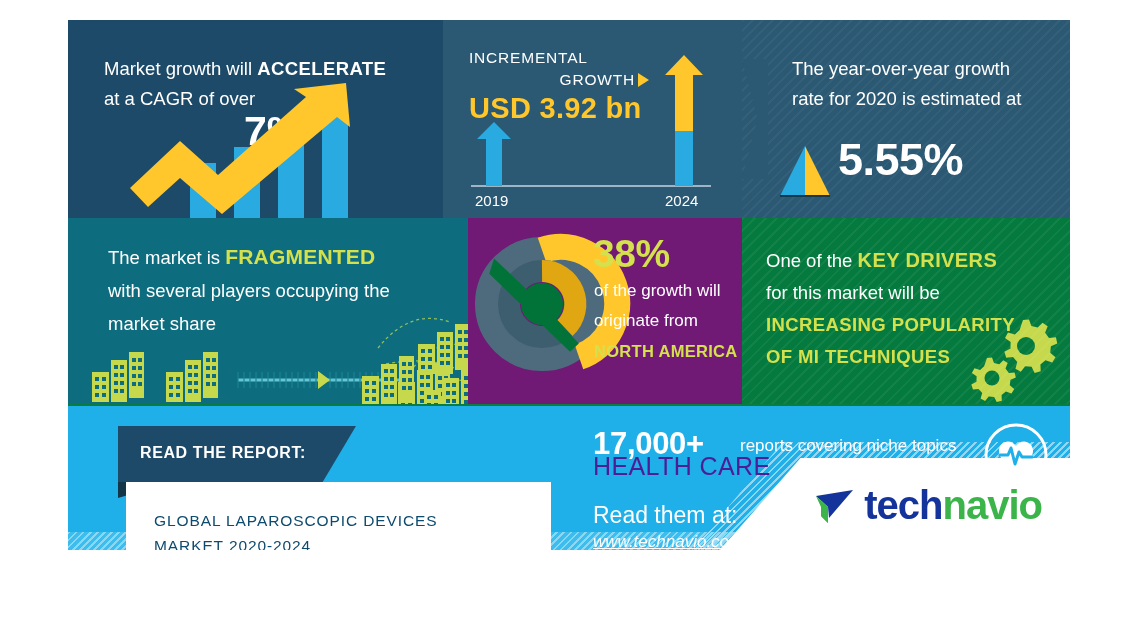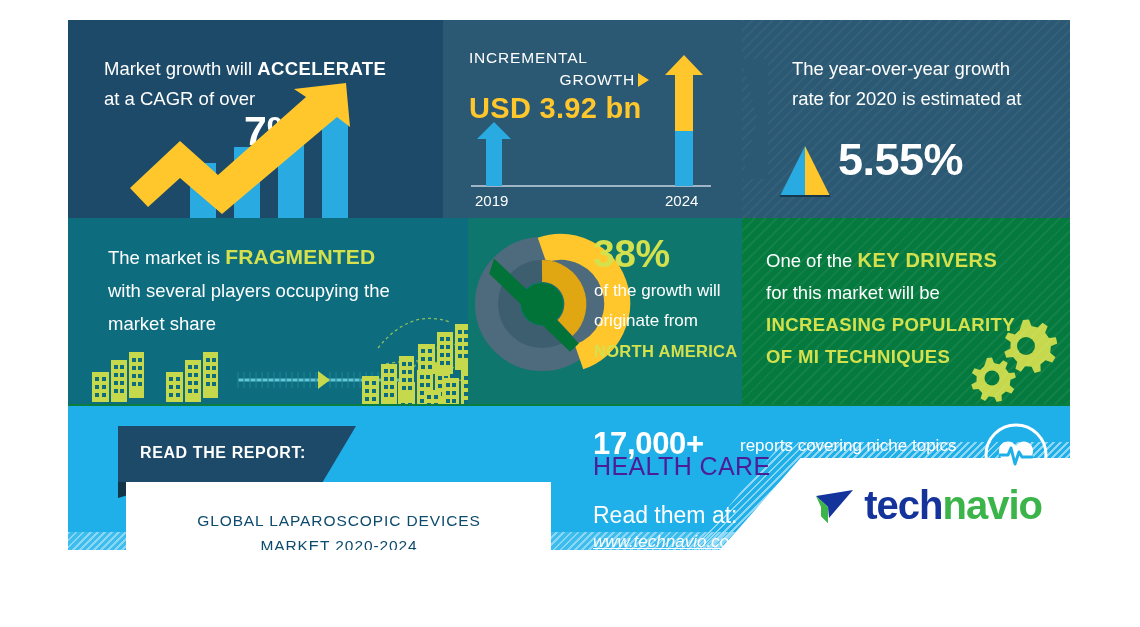--- a/index.html
+++ b/index.html
@@ -18,25 +18,25 @@
   
   .panel { position: absolute; overflow: hidden; }
 
   
   #p-accelerate { left: 68px;  top: 20px;  width: 375px; height: 198px; background: #1d4a68; }
   #p-incremental{ left: 443px; top: 20px;  width: 299px; height: 198px; background: #2b5872; }
   #p-yoy        { left: 742px; top: 20px;  width: 328px; height: 198px; background: #2b5872; }
 
   
   #p-fragmented { left: 68px;  top: 218px; width: 400px; height: 188px; background: #0d6d7f; }
-  #p-north      { left: 468px; top: 218px; width: 274px; height: 188px; background: #0f766e; }
+  #p-north      { left: 468px; top: 218px; width: 274px; height: 188px; background: #701a75; }
   #p-drivers    { left: 742px; top: 218px; width: 328px; height: 188px; background: #057a3e; }
 
   
-  #p-banner     { left: 68px;  top: 406px; width: 1002px; height: 144px; background: #1fafe9; text-align: center; }
+  #p-banner     { left: 68px;  top: 406px; width: 1002px; height: 144px; background: #1fafe9; }
 
   
   #green-rule { position:absolute; left:68px; top:404px; width:1002px; height:3px; background:#0a7d3e; }
 
   
   .stripes-dark::after {
     content:""; position:absolute; inset:0; pointer-events:none;
     background: repeating-linear-gradient(135deg,
       rgba(255,255,255,0.045) 0px, rgba(255,255,255,0.045) 2px,
       rgba(0,0,0,0) 2px, rgba(0,0,0,0) 7px);

